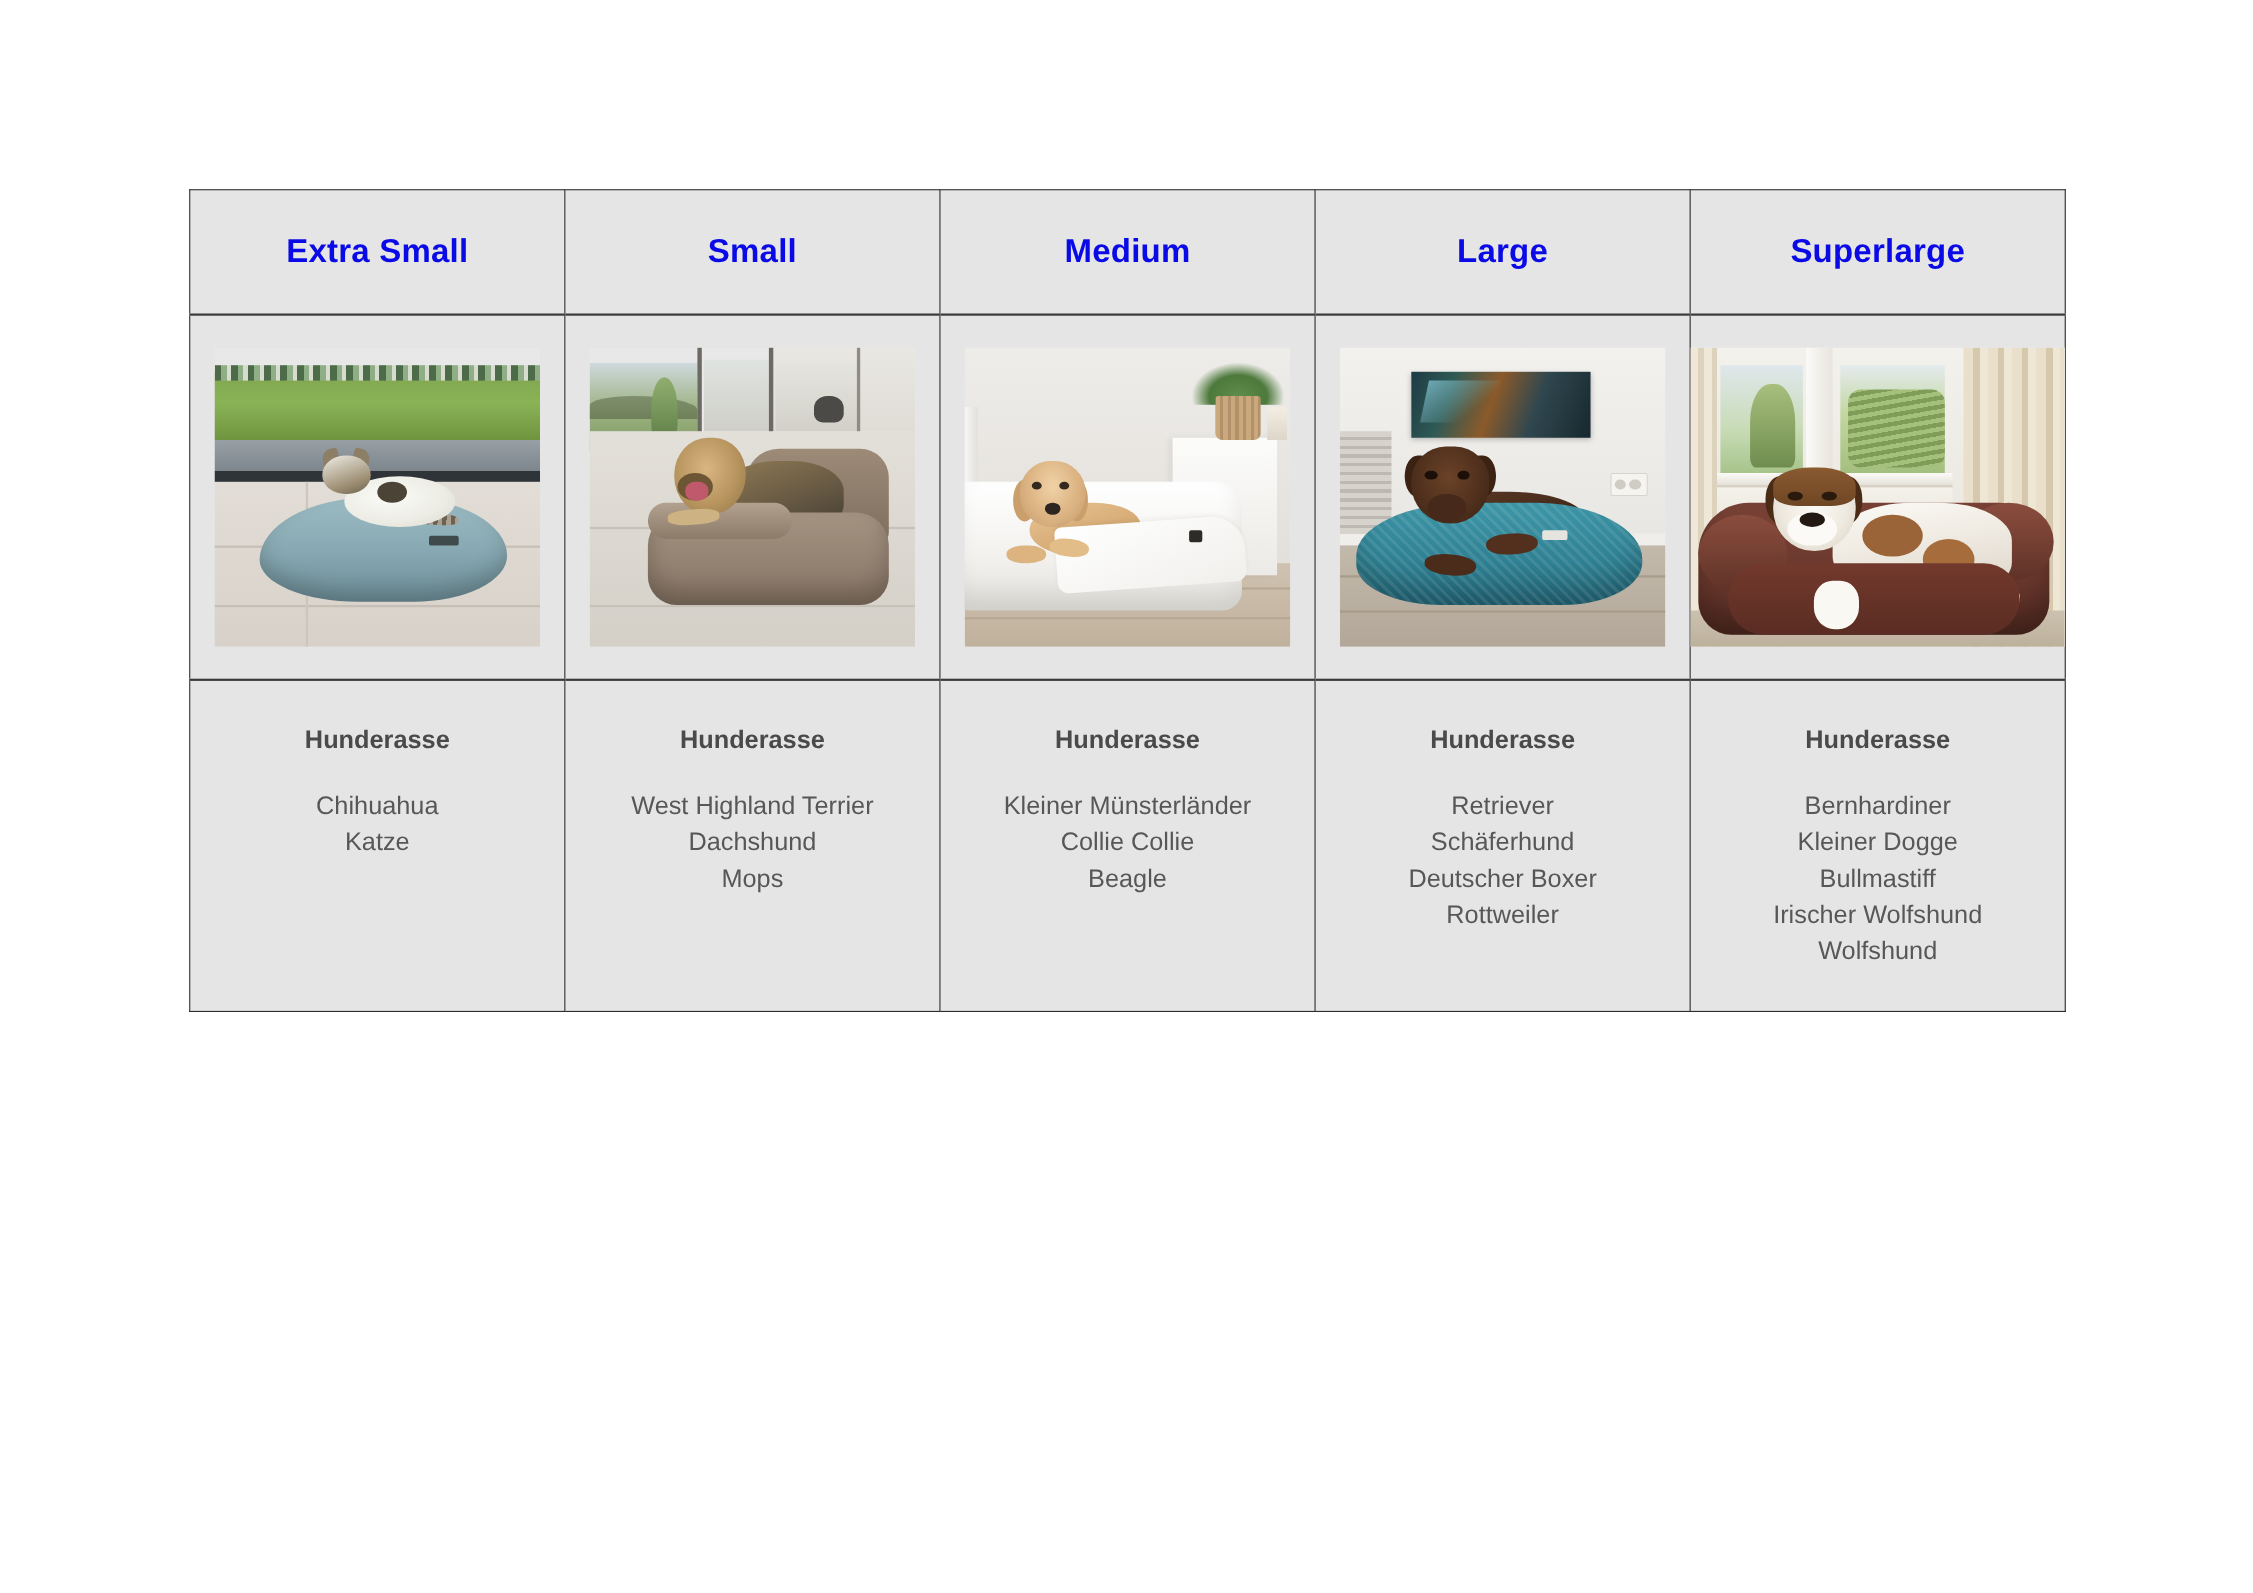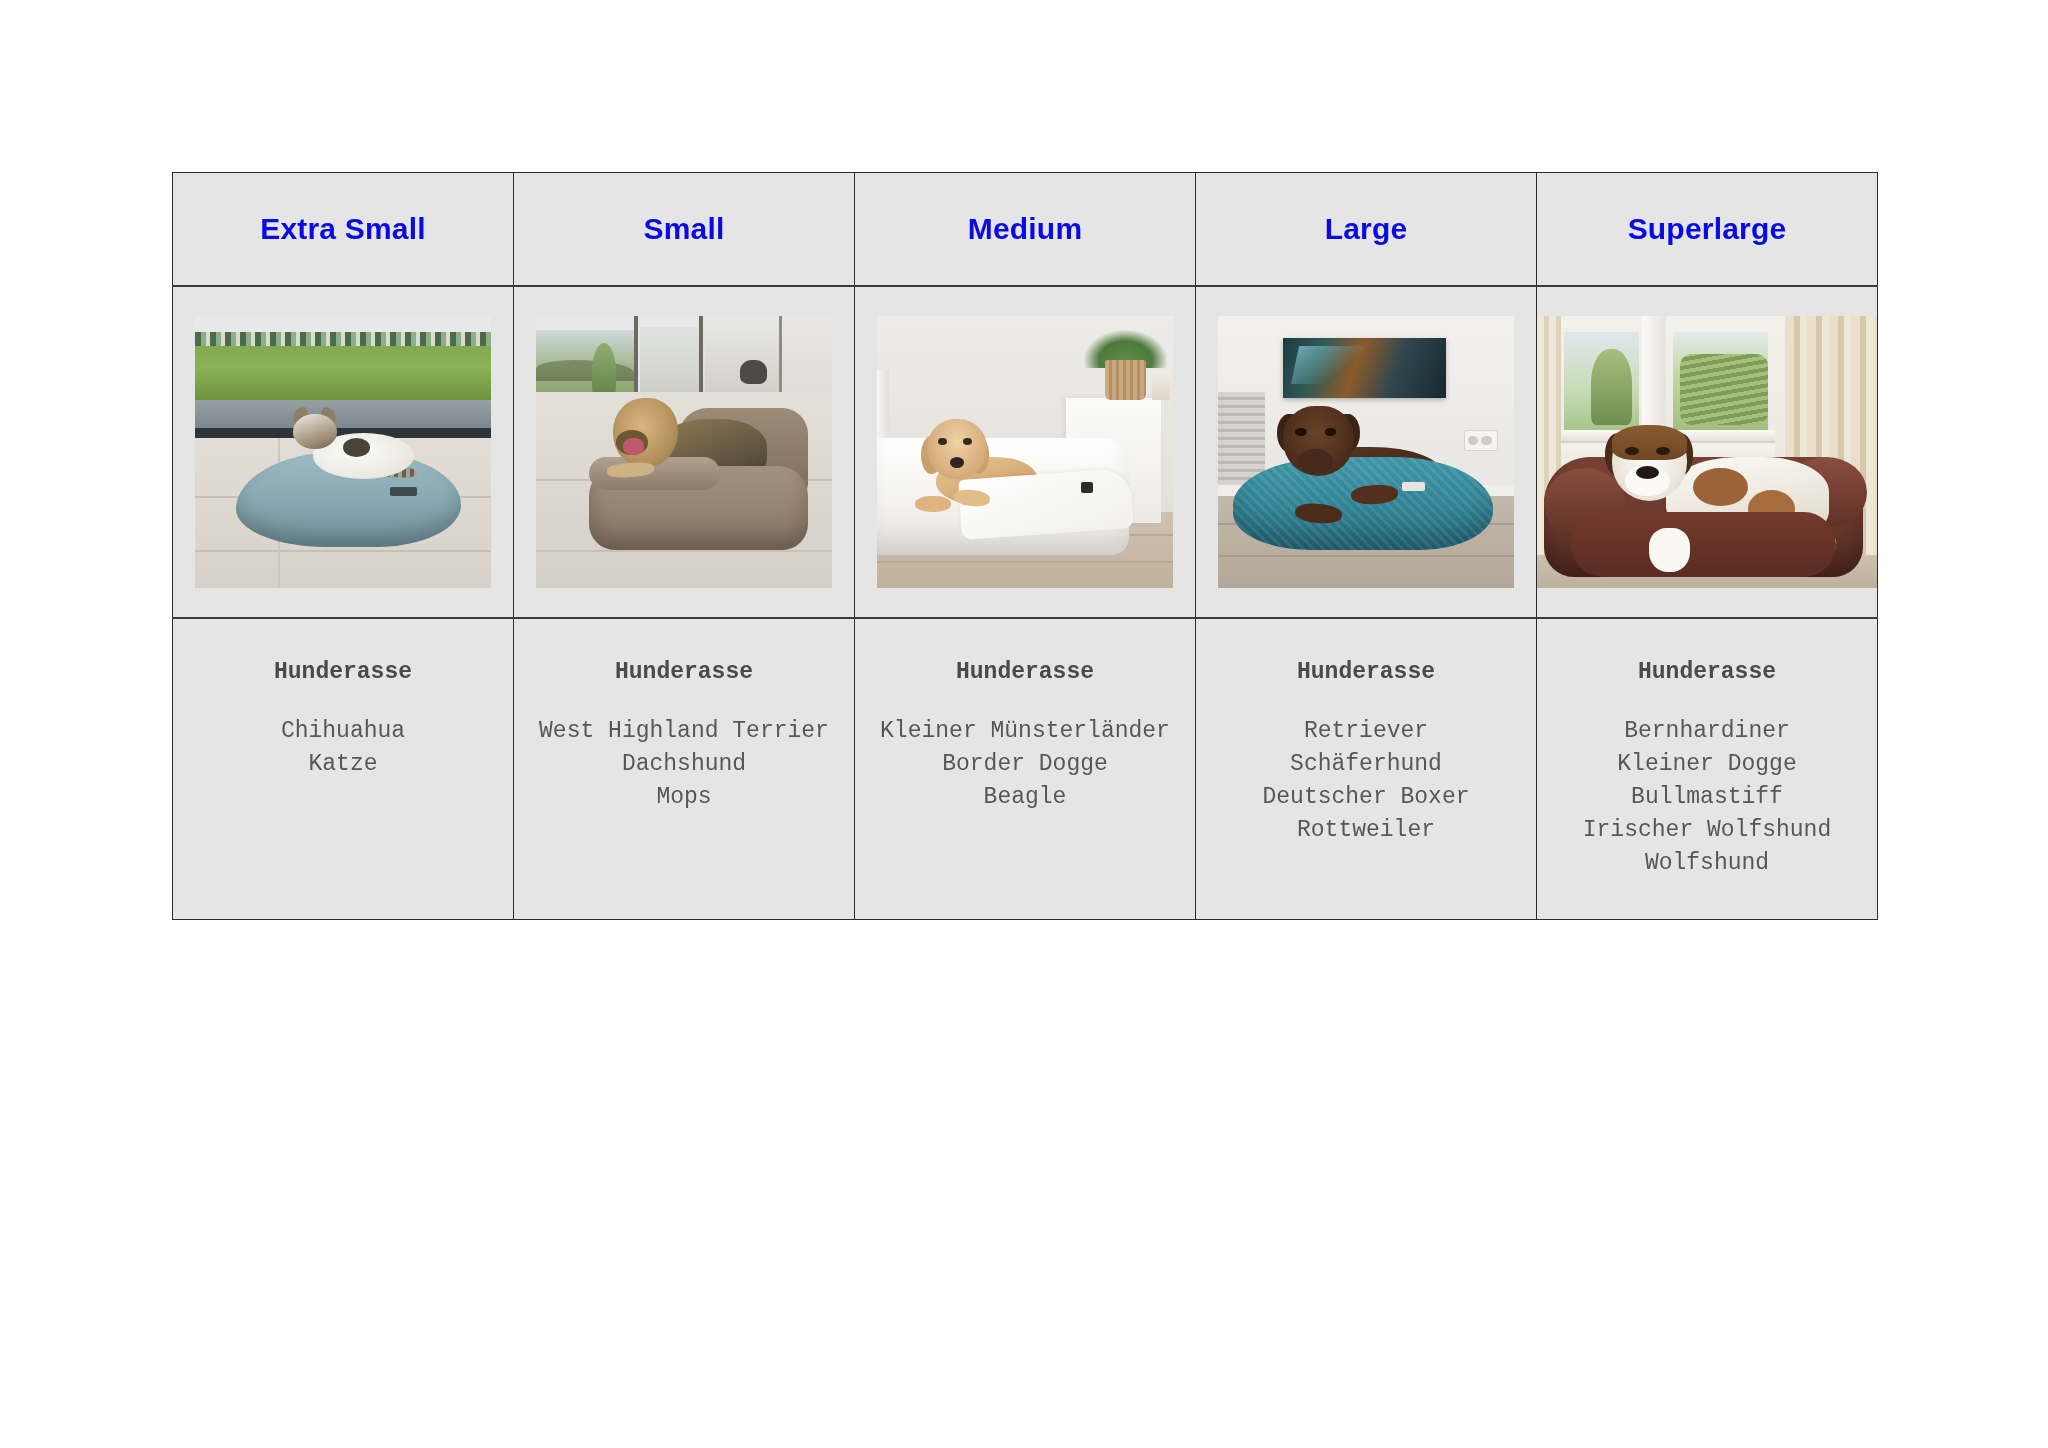--- a/index.html
+++ b/index.html
@@ -91,21 +91,20 @@
     letter-spacing: .2px;
   }
 
   
   .row-breeds td {
     height: 300px;
     vertical-align: top;
   }
   .breeds-box {
     padding-top: 40px;
-    font-family: Liberation Mono, monospace;
   }
   .breeds-title {
     color: #4a4a4a;
     font-size: 23px;
     font-weight: bold;
     display: block;
     margin-bottom: 30px;
   }
   .breeds-list {
     list-style: none;
@@ -579,21 +578,21 @@
                 <li>Dachshund</li>
                 <li>Mops</li>
               </ul>
         </div>
       </td>
       <td>
         <div class="breeds-box">
           <span class="breeds-title">Hunderasse</span>
           <ul class="breeds-list">
                 <li>Kleiner Münsterländer</li>
-                <li>Border Dogge</li>
+                <li>Collie Collie</li>
                 <li>Beagle</li>
               </ul>
         </div>
       </td>
       <td>
         <div class="breeds-box">
           <span class="breeds-title">Hunderasse</span>
           <ul class="breeds-list">
                 <li>Retriever</li>
                 <li>Schäferhund</li>

